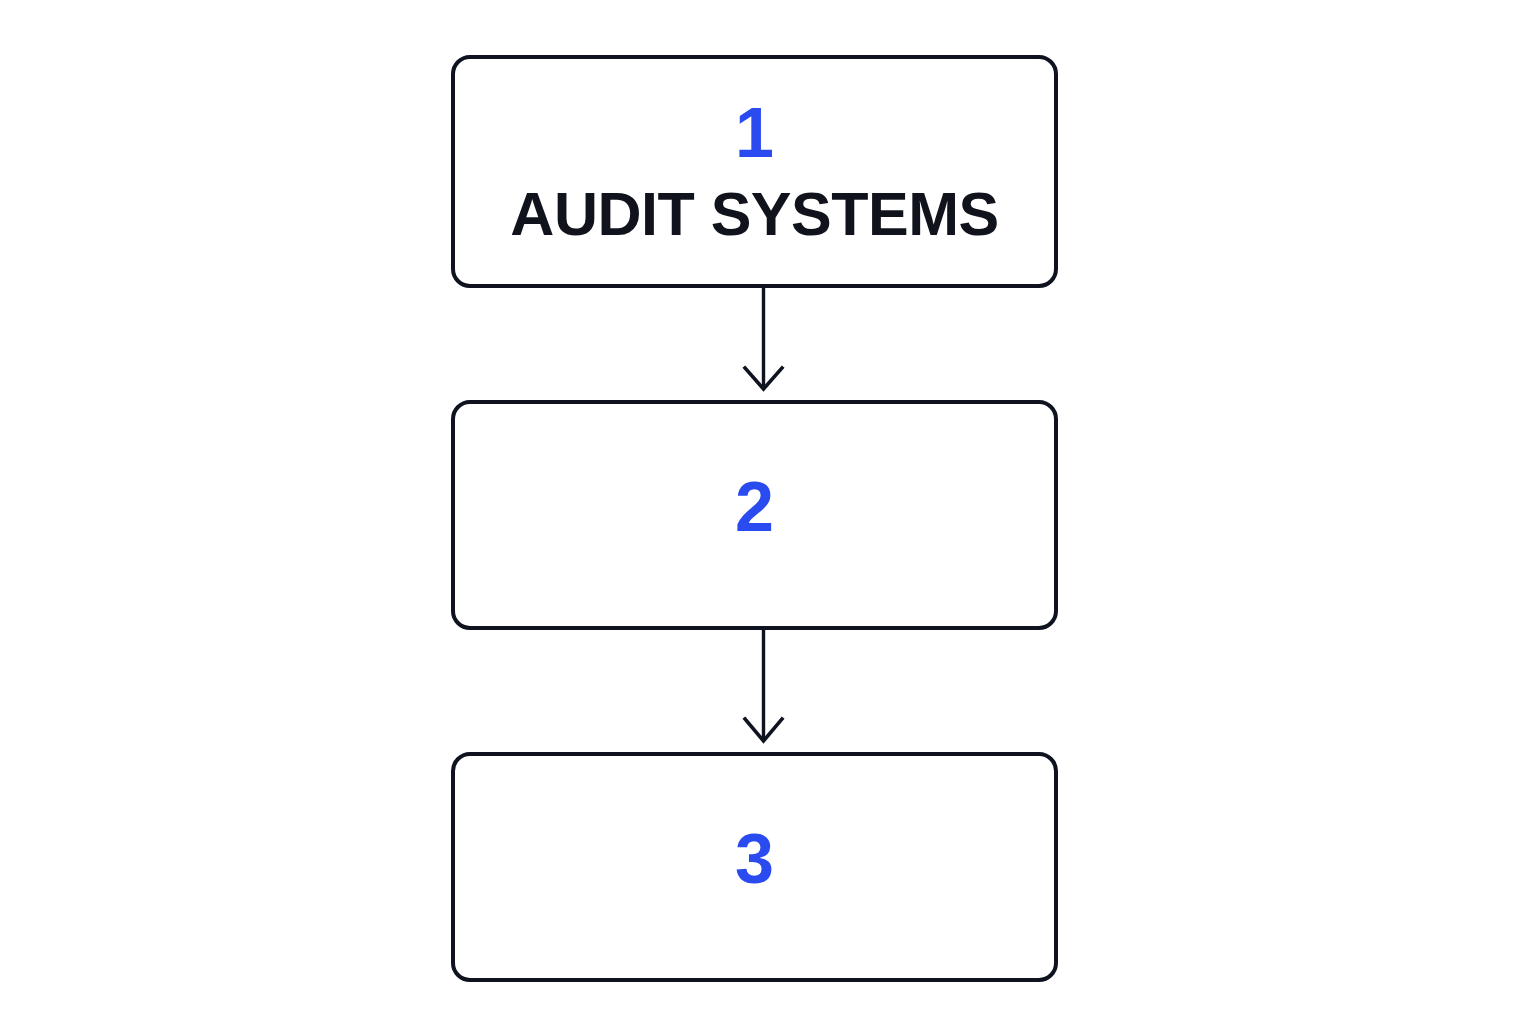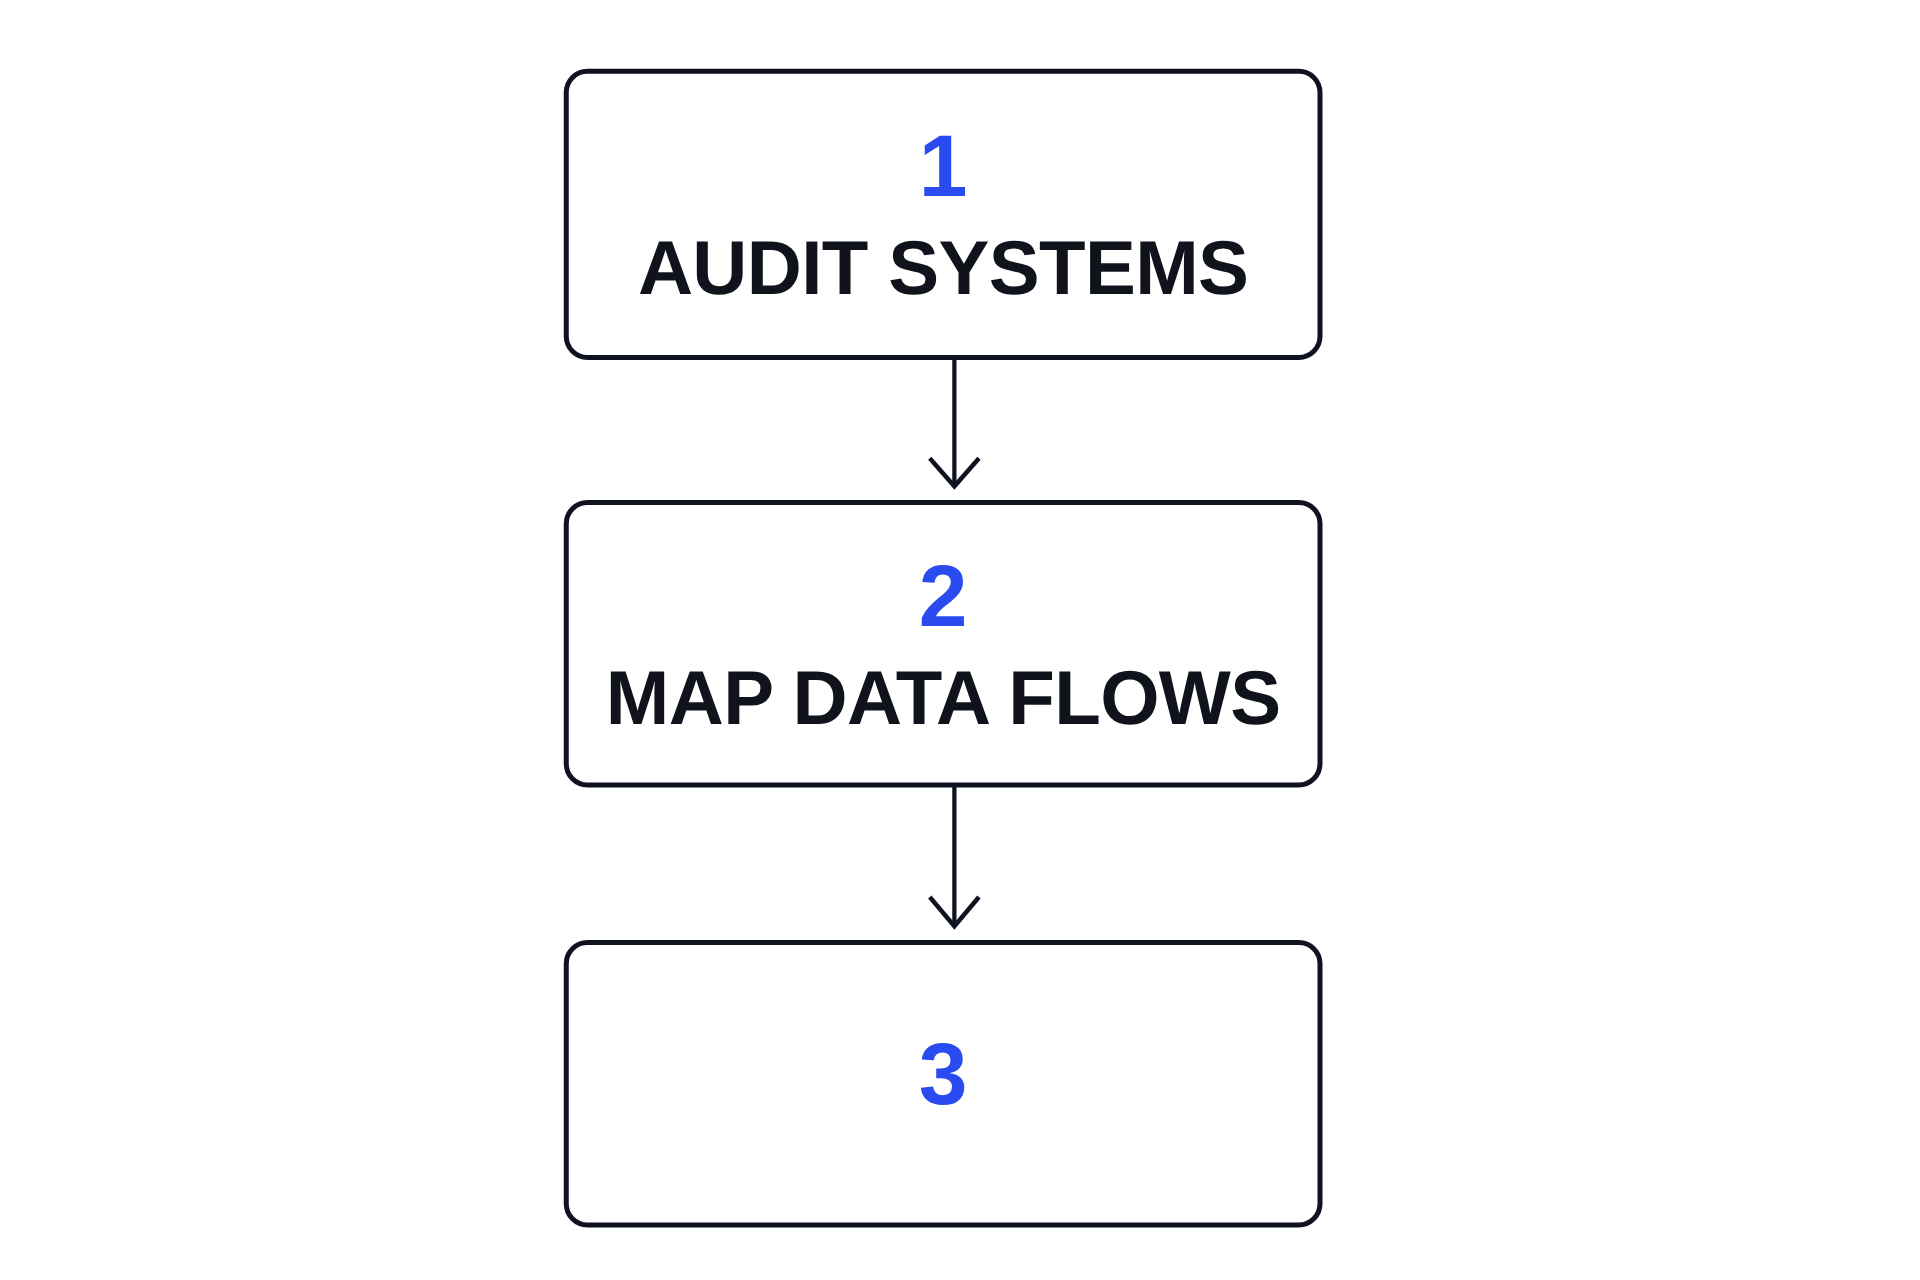--- a/index.html
+++ b/index.html
@@ -91,21 +91,20 @@
 
   <div class="connector" id="connector-1">
     <svg viewBox="0 0 110 116" preserveAspectRatio="none">
       <line x1="53.5" y1="0" x2="53.5" y2="102" stroke="#0F1320" stroke-width="3.4"></line>
       <polyline points="35,82 53.5,103 72,82" fill="none" stroke="#0F1320" stroke-width="3.6" stroke-linecap="square" stroke-linejoin="miter"></polyline>
     </svg>
   </div>
 
   <div class="step-box" id="step-box-2">
     <div class="step-number">2</div>
-    <div class="step-label">MAP DATA FLOWS</div>
   </div>
 
   <div class="connector" id="connector-2">
     <svg viewBox="0 0 110 126" preserveAspectRatio="none">
       <line x1="53.5" y1="0" x2="53.5" y2="112" stroke="#0F1320" stroke-width="3.4"></line>
       <polyline points="35,91 53.5,113 72,91" fill="none" stroke="#0F1320" stroke-width="3.6" stroke-linecap="square" stroke-linejoin="miter"></polyline>
     </svg>
   </div>
 
   <div class="step-box" id="step-box-3">

